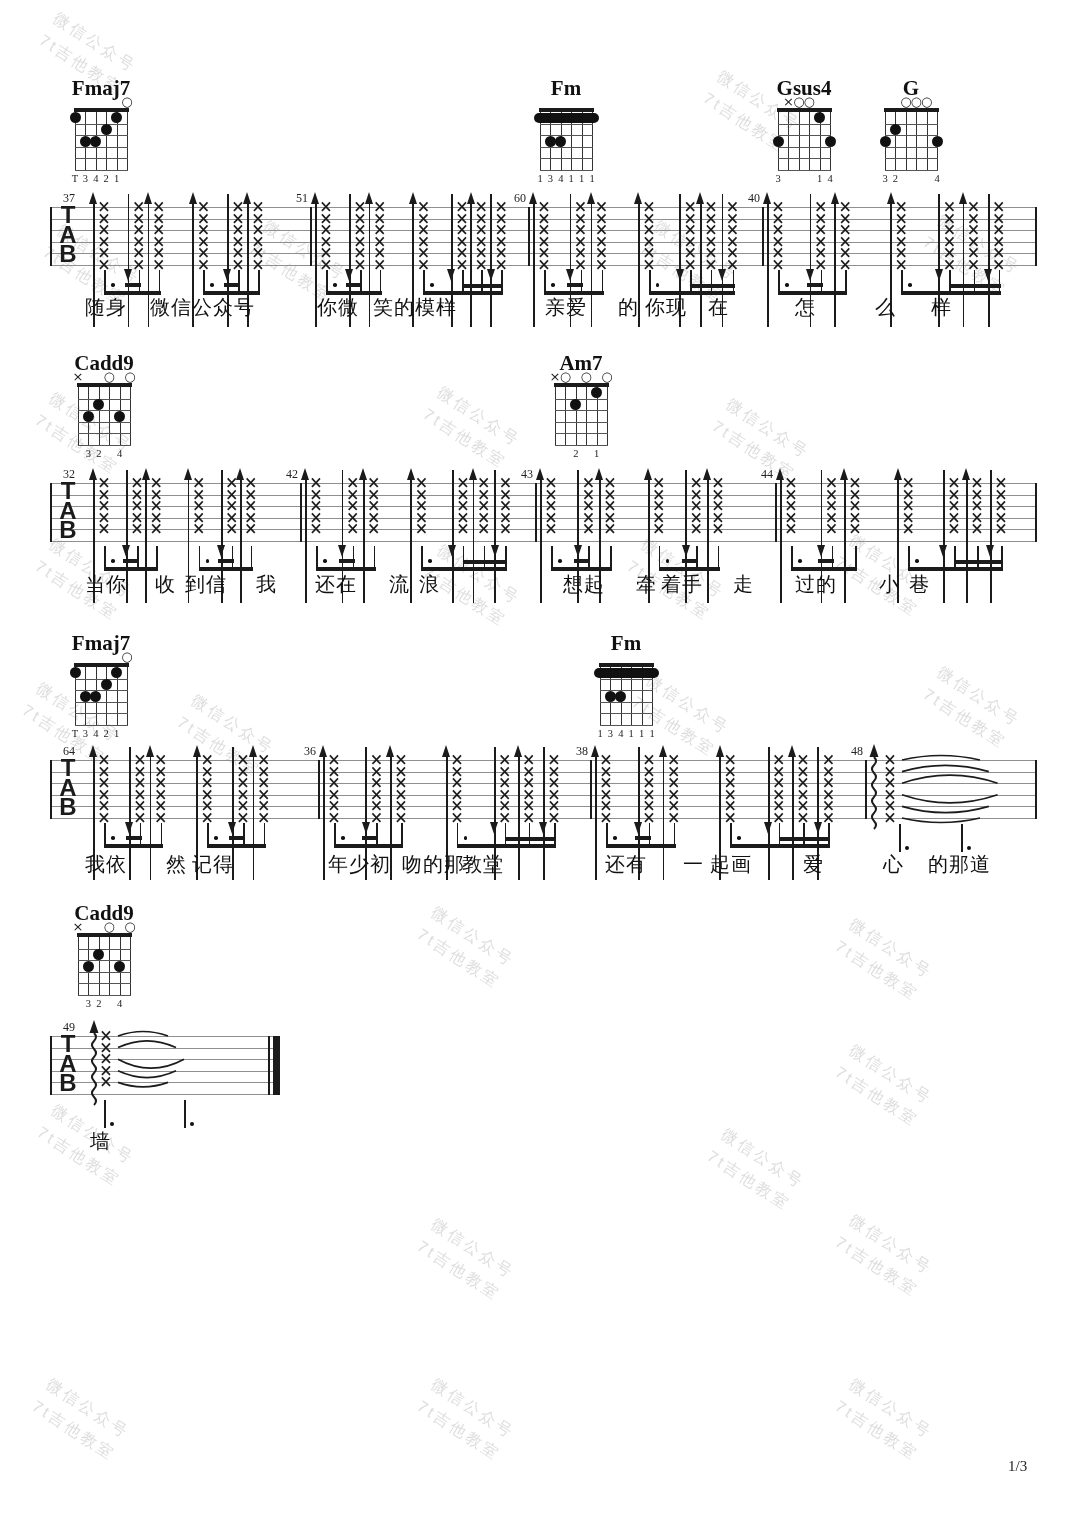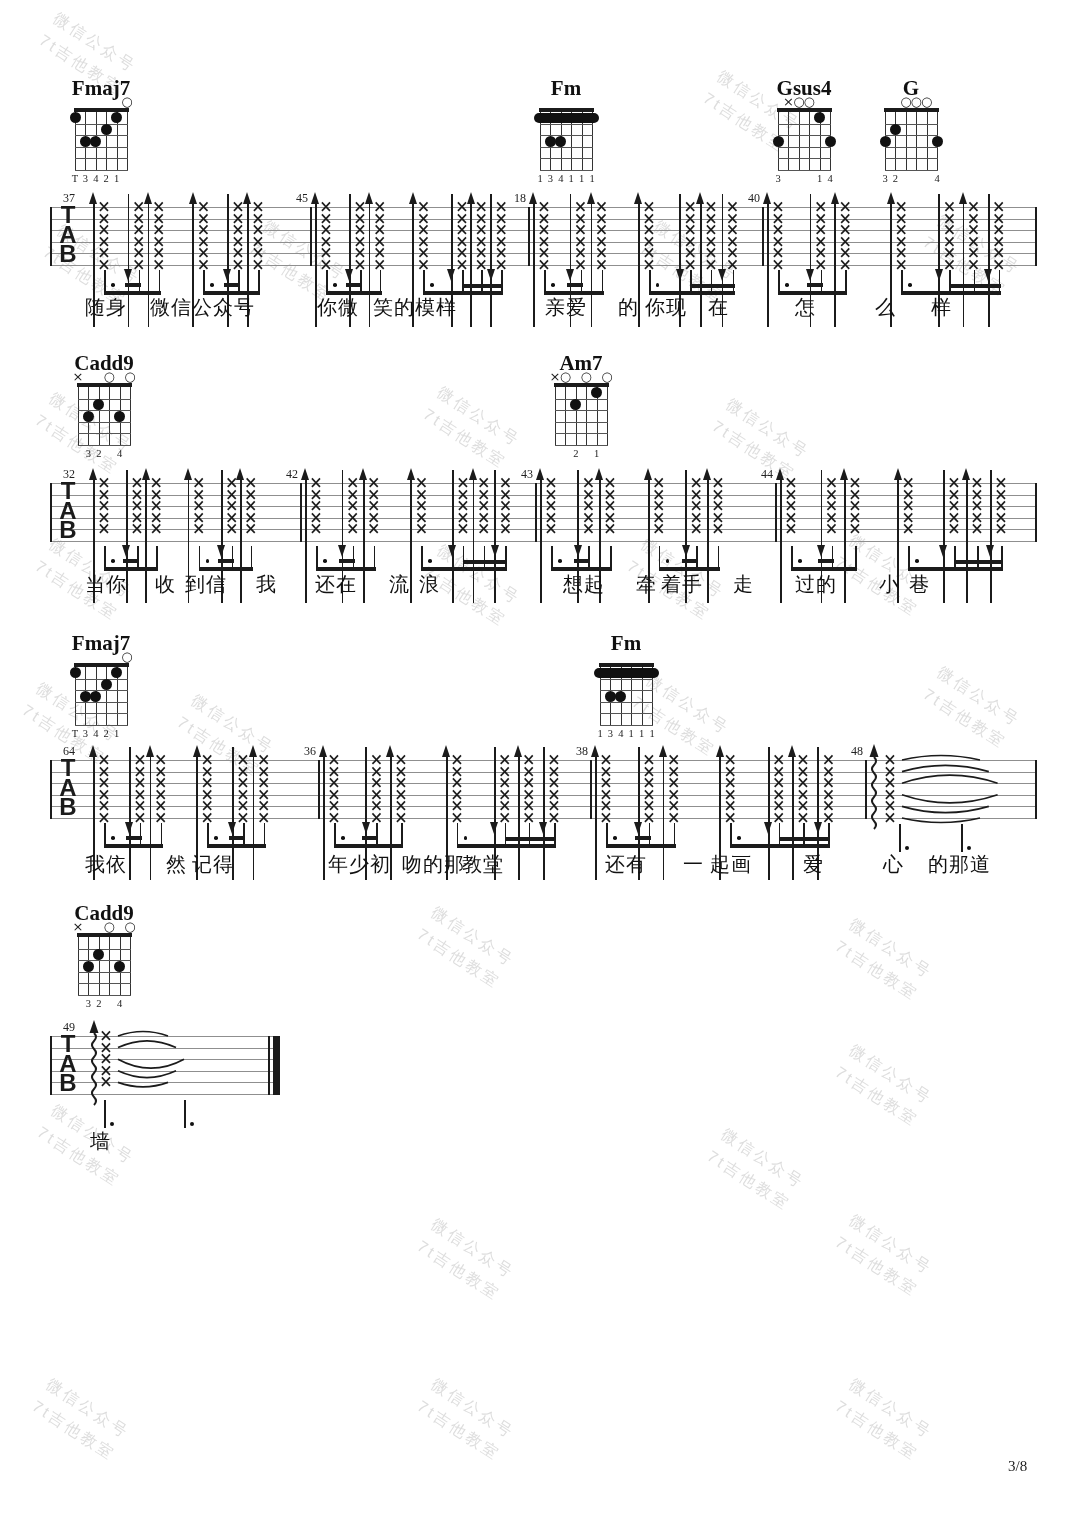--- a/index.html
+++ b/index.html
@@ -40,21 +40,21 @@
   .dot{position:absolute; background:#111; border-radius:50%;}
   .barre{position:absolute; background:#111; border-radius:5px;}
   .beam-dot{position:absolute; background:#111; border-radius:50%;}
   .pagenum{position:absolute; font-size:15px; color:#222;}
   svg{position:absolute; overflow:visible;}
 </style>
 </head>
 <body>
 
 <div class="page" id="page">
-  <span class="pagenum" style="left:1008px; top:1458px;">3/8</span>
+  <span class="pagenum" style="left:1008px; top:1458px;">1/3</span>
 <div class="wm" style="position: absolute; left: 62px; top: 6px;">
       <div>微信公众号</div>
       <div>7t吉他教室</div>
     </div>
     <div class="wm" style="position: absolute; left: 726px; top: 64px;">
       <div>微信公众号</div>
       <div>7t吉他教室</div>
     </div>
     <div class="wm" style="position: absolute; left: 66px; top: 218px;">
       <div>微信公众号</div>
@@ -311,21 +311,21 @@
     <div class="xmark" style="position: absolute; left: 249.952px; top: 233.8px;">×</div>
     <div class="xmark" style="position: absolute; left: 249.952px; top: 245.4px;">×</div>
     <div class="xmark" style="position: absolute; left: 249.952px; top: 257px;">×</div>
     <div style="position: absolute; left: 203.34px; top: 270px; width: 1.6px; height: 25px; background: rgb(27, 27, 27);"></div>
     <div style="position: absolute; left: 237.972px; top: 270px; width: 1.6px; height: 25px; background: rgb(27, 27, 27);"></div>
     <div style="position: absolute; left: 257.952px; top: 270px; width: 1.6px; height: 25px; background: rgb(27, 27, 27);"></div>
     <div style="position: absolute; left: 203.34px; top: 291px; width: 56.612px; height: 4px; background: rgb(27, 27, 27);"></div>
     <div class="beam-dot" style="position: absolute; left: 210.34px; top: 283px; width: 3.5px; height: 3.5px;"></div>
     <div style="position: absolute; left: 223.972px; top: 283px; width: 16px; height: 3.5px; background: rgb(27, 27, 27);"></div>
     <div style="position: absolute; left: 310px; top: 207px; width: 1.6px; height: 59px; background: rgb(27, 27, 27);"></div>
-    <div class="mnum" style="position: absolute; left: 296px; top: 191px;">45</div>
+    <div class="mnum" style="position: absolute; left: 296px; top: 191px;">51</div>
     <div style="position: absolute; left: 315px; top: 203px; width: 1.8px; height: 124px; background: rgb(27, 27, 27);"></div>
     <div style="position: absolute; left: 311.4px; top: 192px; width: 0px; height: 0px; border-left: 4.5px solid transparent; border-right: 4.5px solid transparent; border-bottom: 12px solid rgb(27, 27, 27);"></div>
     <div class="xmark" style="position: absolute; left: 318px; top: 199px;">×</div>
     <div class="xmark" style="position: absolute; left: 318px; top: 210.6px;">×</div>
     <div class="xmark" style="position: absolute; left: 318px; top: 222.2px;">×</div>
     <div class="xmark" style="position: absolute; left: 318px; top: 233.8px;">×</div>
     <div class="xmark" style="position: absolute; left: 318px; top: 245.4px;">×</div>
     <div class="xmark" style="position: absolute; left: 318px; top: 257px;">×</div>
     <div style="position: absolute; left: 349.008px; top: 194px; width: 1.8px; height: 133px; background: rgb(27, 27, 27);"></div>
     <div style="position: absolute; left: 345.408px; top: 269px; width: 0px; height: 0px; border-left: 4.5px solid transparent; border-right: 4.5px solid transparent; border-top: 12px solid rgb(27, 27, 27);"></div>
@@ -382,21 +382,21 @@
     <div class="xmark" style="position: absolute; left: 493.286px; top: 245.4px;">×</div>
     <div class="xmark" style="position: absolute; left: 493.286px; top: 257px;">×</div>
     <div style="position: absolute; left: 423.46px; top: 270px; width: 1.6px; height: 25px; background: rgb(27, 27, 27);"></div>
     <div style="position: absolute; left: 461.915px; top: 270px; width: 1.6px; height: 25px; background: rgb(27, 27, 27);"></div>
     <div style="position: absolute; left: 481.143px; top: 270px; width: 1.6px; height: 25px; background: rgb(27, 27, 27);"></div>
     <div style="position: absolute; left: 501.286px; top: 270px; width: 1.6px; height: 25px; background: rgb(27, 27, 27);"></div>
     <div style="position: absolute; left: 423.46px; top: 291px; width: 79.826px; height: 4px; background: rgb(27, 27, 27);"></div>
     <div class="beam-dot" style="position: absolute; left: 430.46px; top: 283px; width: 3.5px; height: 3.5px;"></div>
     <div style="position: absolute; left: 461.915px; top: 284px; width: 41.3708px; height: 4px; background: rgb(27, 27, 27);"></div>
     <div style="position: absolute; left: 528px; top: 207px; width: 1.6px; height: 59px; background: rgb(27, 27, 27);"></div>
-    <div class="mnum" style="position: absolute; left: 514px; top: 191px;">18</div>
+    <div class="mnum" style="position: absolute; left: 514px; top: 191px;">60</div>
     <div style="position: absolute; left: 533px; top: 203px; width: 1.8px; height: 124px; background: rgb(27, 27, 27);"></div>
     <div style="position: absolute; left: 529.4px; top: 192px; width: 0px; height: 0px; border-left: 4.5px solid transparent; border-right: 4.5px solid transparent; border-bottom: 12px solid rgb(27, 27, 27);"></div>
     <div class="xmark" style="position: absolute; left: 536px; top: 199px;">×</div>
     <div class="xmark" style="position: absolute; left: 536px; top: 210.6px;">×</div>
     <div class="xmark" style="position: absolute; left: 536px; top: 222.2px;">×</div>
     <div class="xmark" style="position: absolute; left: 536px; top: 233.8px;">×</div>
     <div class="xmark" style="position: absolute; left: 536px; top: 245.4px;">×</div>
     <div class="xmark" style="position: absolute; left: 536px; top: 257px;">×</div>
     <div style="position: absolute; left: 569.504px; top: 194px; width: 1.8px; height: 133px; background: rgb(27, 27, 27);"></div>
     <div style="position: absolute; left: 565.904px; top: 269px; width: 0px; height: 0px; border-left: 4.5px solid transparent; border-right: 4.5px solid transparent; border-top: 12px solid rgb(27, 27, 27);"></div>

